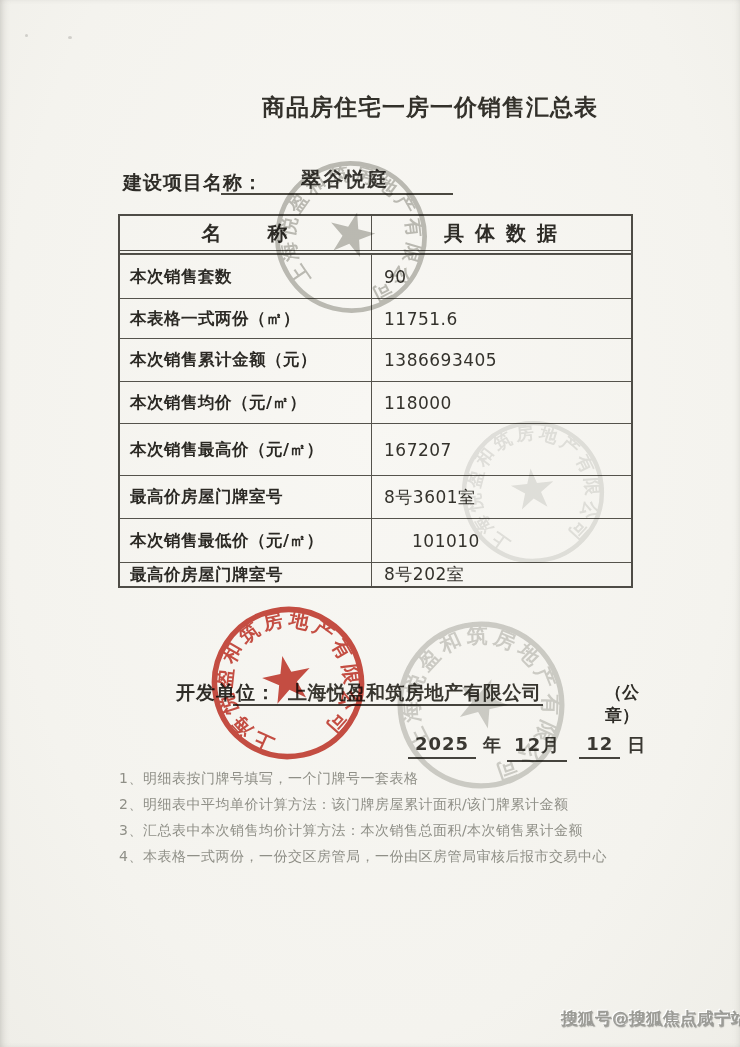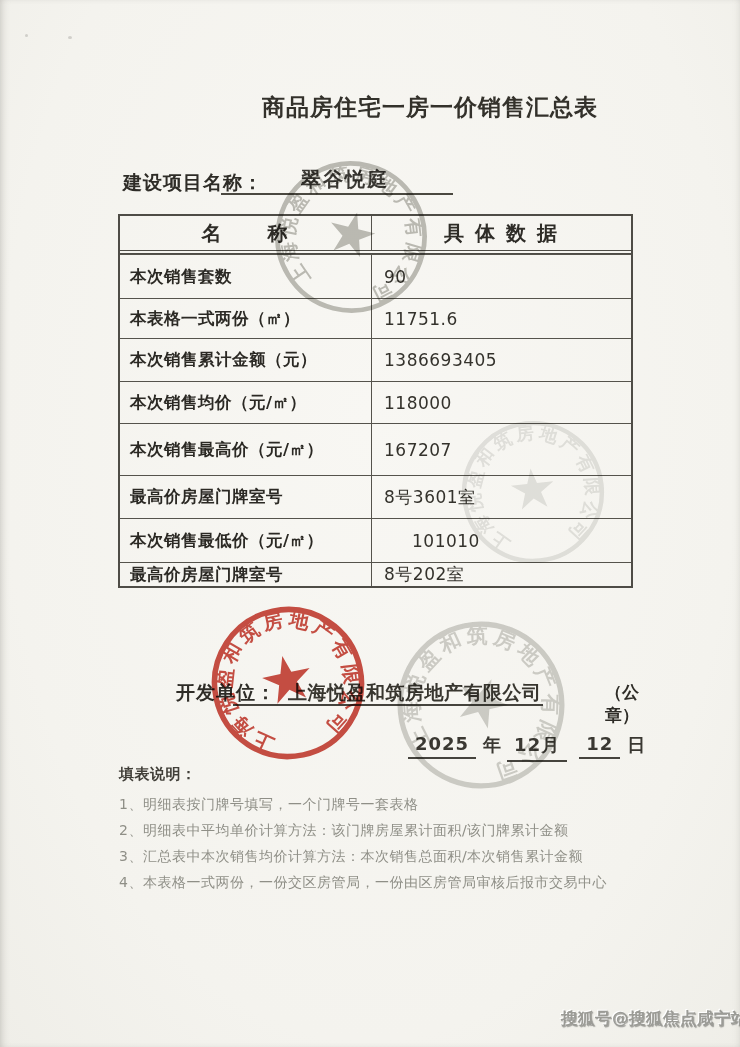--- a/index.html
+++ b/index.html
@@ -151,21 +151,20 @@
   <div class="date-line">
     <span class="u">2025</span>
     <span class="unit">年</span>
     <span class="u"><span>12</span><span>月</span></span>
     <span class="unit"></span>
     <span class="u">12</span>
     <span class="unit">日</span>
   </div>
 
   <div class="instructions">
-    <div class="inst-heading">填表说明：</div>
     <div class="inst-item">1、明细表按门牌号填写，一个门牌号一套表格</div>
     <div class="inst-item">2、明细表中平均单价计算方法：该门牌房屋累计面积/该门牌累计金额</div>
     <div class="inst-item">3、汇总表中本次销售均价计算方法：本次销售总面积/本次销售累计金额</div>
     <div class="inst-item">4、本表格一式两份，一份交区房管局，一份由区房管局审核后报市交易中心</div>
   </div>
 
   <div class="stamp stamp-top">
     <svg viewBox="0 0 200 200">
       <defs>
           <path id="arcA" d="M 64 162.4 A 72 72 0 1 1 136 162.4" fill="none"></path>

